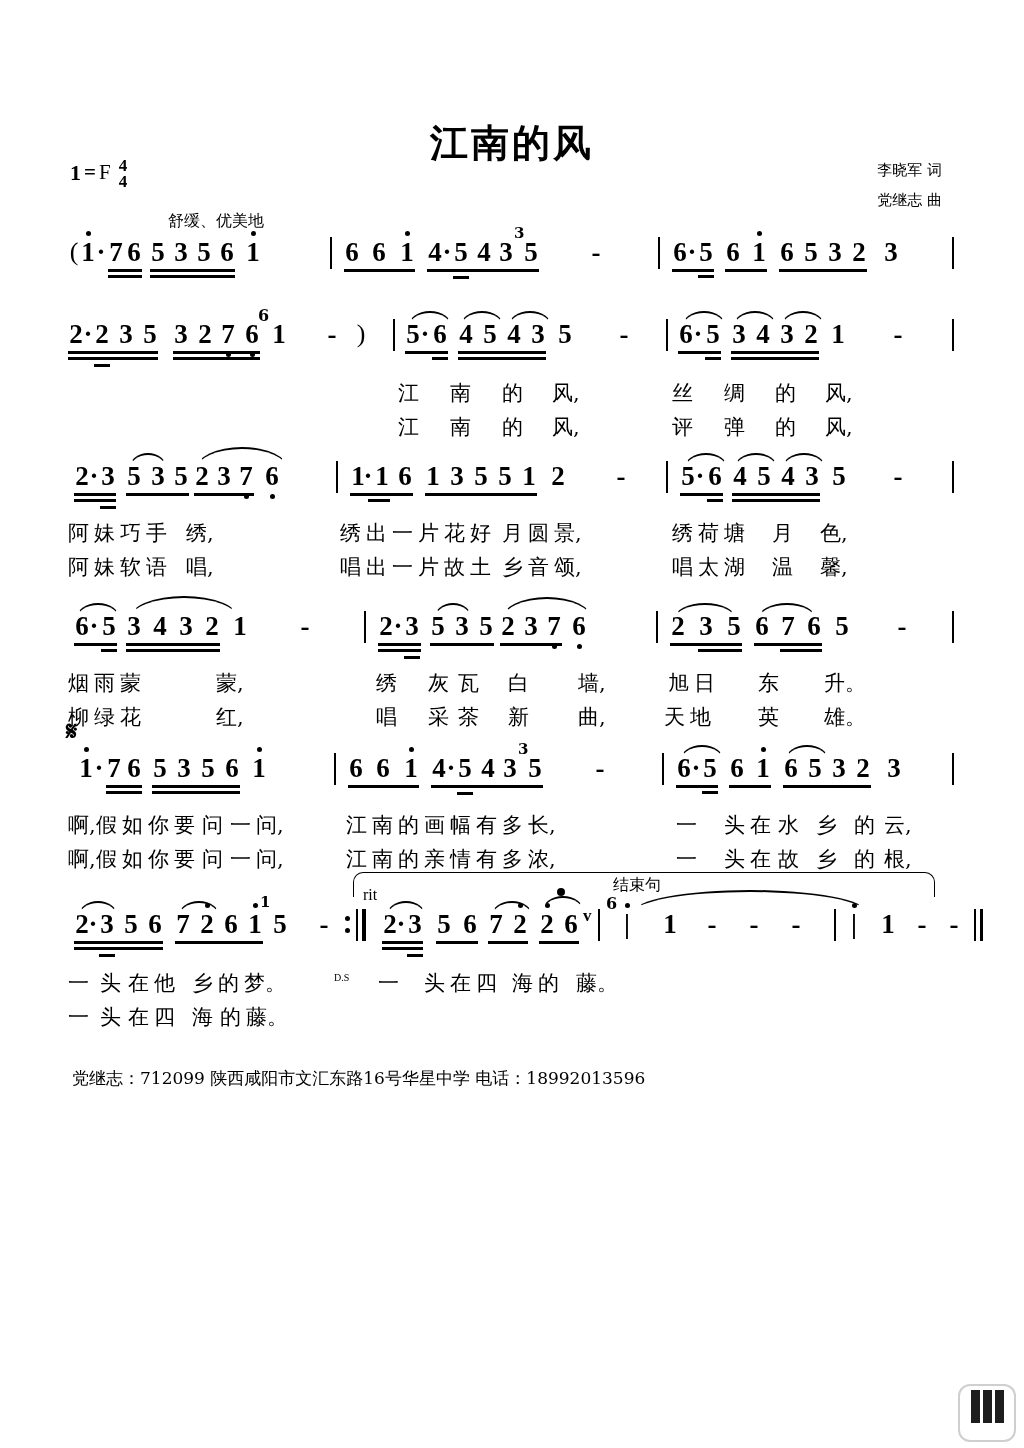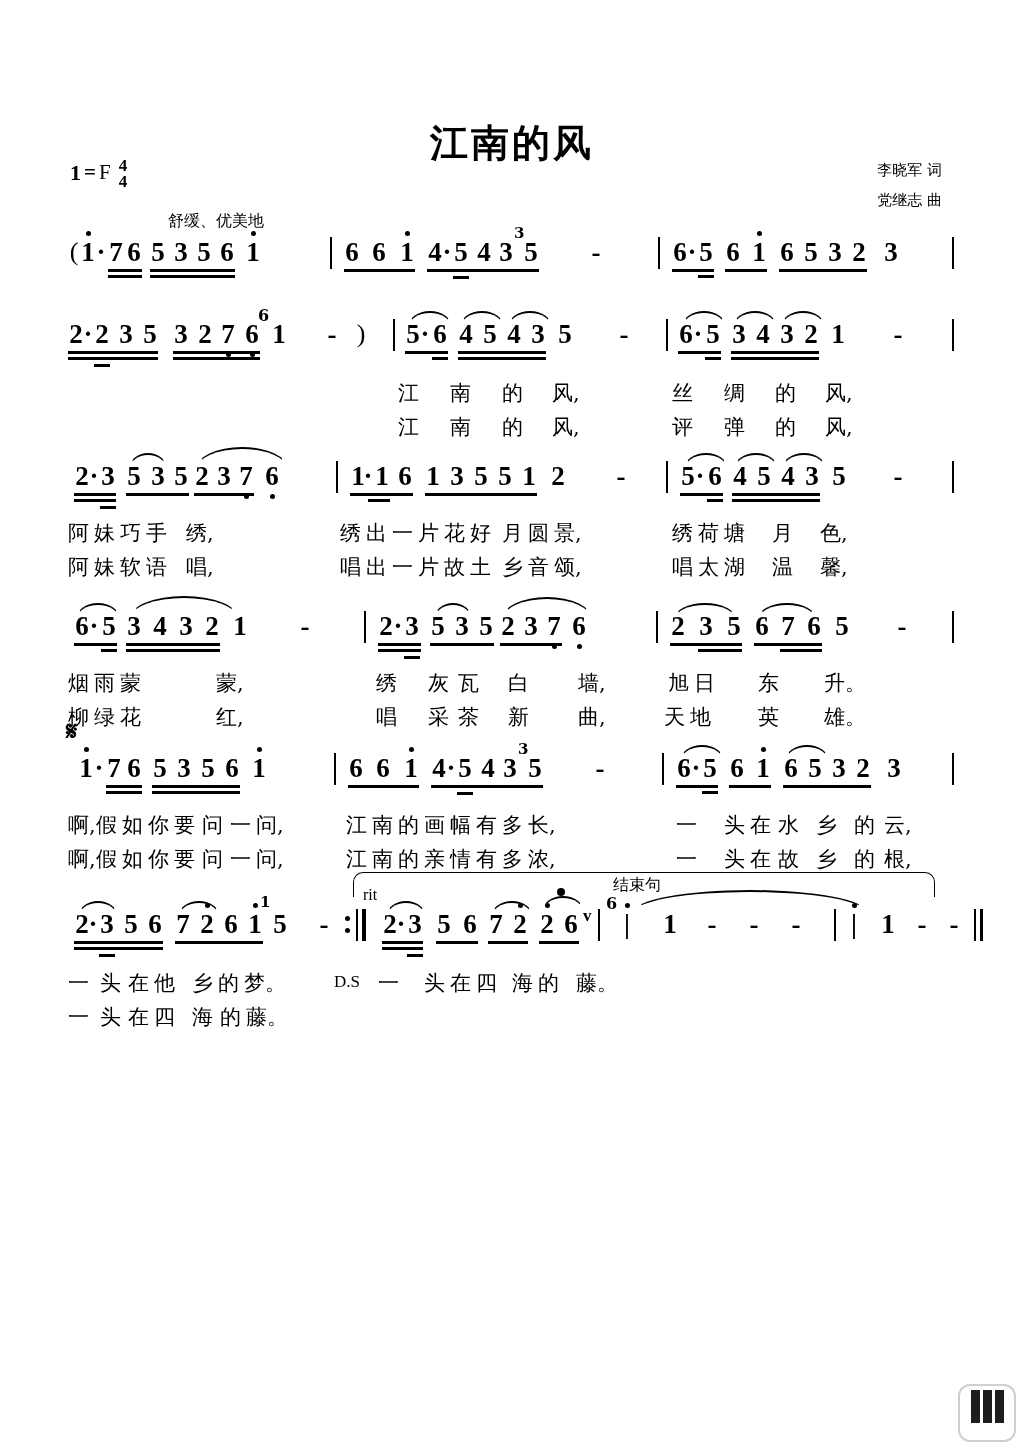--- a/index.html
+++ b/index.html
@@ -167,21 +167,21 @@
   .mark {
     position: absolute;
     font-family: "DejaVu Serif", serif;
   }
   .segno {
     font-size: 26px;
     font-weight: bold;
     font-family: "DejaVu Sans", sans-serif;
   }
   .rit { font-size: 16px; font-family: "Liberation Serif", serif; }
-  .ds  { font-size: 17px; font-family: "Liberation Serif", serif; }
+  .ds  { font-size: 10px; font-family: "Liberation Serif", serif; }
   .endphrase { font-size: 16px; font-family: "DejaVu Serif", serif; }
   .tripnum { font-size: 15px; font-weight: bold; }
   .smallsix { font-size: 16px; font-weight: bold; }
   .fermata { font-size: 20px; }
   .vmark { font-size: 17px; font-family: "Liberation Serif", serif; }
 
   
   .ebracket {
     position: absolute;
     border-top: 1.6px solid #000;
@@ -815,20 +815,21 @@
       <span class="ly" style="left:32px;">头</span>
       <span class="ly" style="left:60px;">在</span>
       <span class="ly" style="left:86px;">四</span>
       <span class="ly" style="left:124px;">海</span>
       <span class="ly" style="left:152px;">的</span>
       <span class="ly" style="left:178px;">藤。</span>
     </div>
   </div>
 
   <div class="footer">
+    <div>党继志：712099  陕西咸阳市文汇东路16号华星中学   电话：18992013596</div>
   </div>
 
   <div class="watermark">
     <div class="wm-logo">
       <span class="bk"></span>
         <span class="bk"></span>
         <span class="bk"></span>
     </div>
   </div>
 

